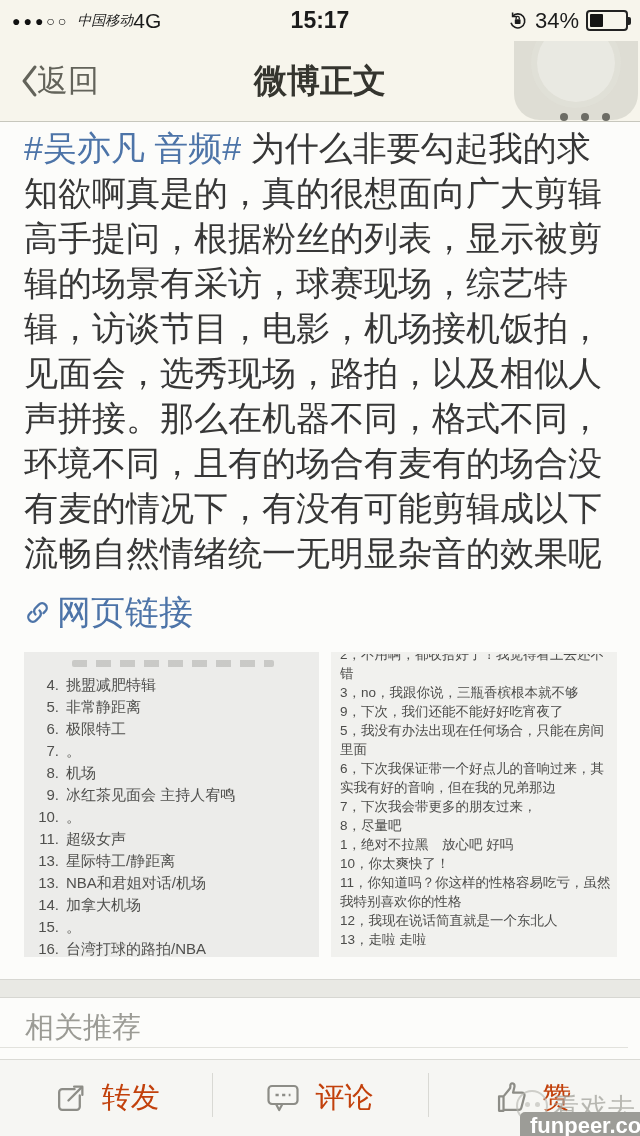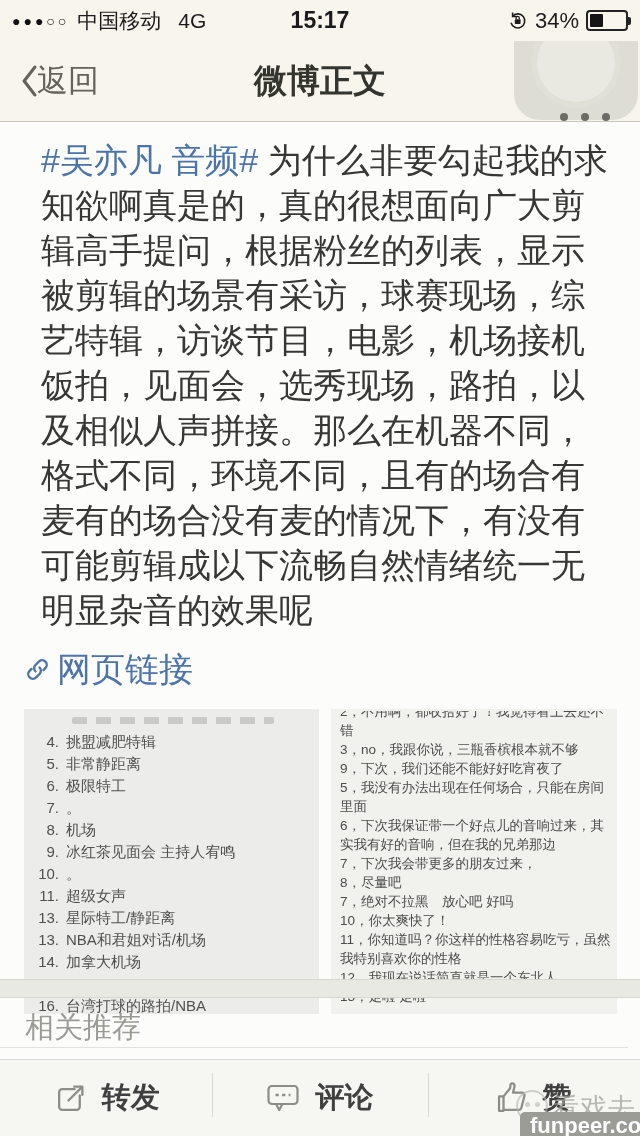--- a/index.html
+++ b/index.html
@@ -9,42 +9,42 @@
     font-family:"Liberation Sans","DejaVu Sans",sans-serif;
     -webkit-font-smoothing:antialiased;
   }
   
   .status-bar{
     position:absolute;top:0;left:0;right:0;height:41px;
     background:#f7f5ec;display:flex;align-items:center;padding:0 12px;
     box-sizing:border-box;color:#1b1b1b;z-index:11;
   }
   .signal{font-size:14px;letter-spacing:3px;color:#111;margin-right:8px;line-height:1;}
-  .carrier{font-size:21px;margin-right:17px;}
+  .carrier{font-size:14px;margin-right:0;font-style:italic;}
   .network{font-size:21px;}
   .time{position:absolute;left:50%;transform:translateX(-50%);font-size:23px;font-weight:bold;}
   .sb-right{margin-left:auto;display:flex;align-items:center;gap:7px;}
   .battery-pct{font-size:22px;}
   .battery{position:relative;width:42px;height:21px;border:2px solid #222;border-radius:4px;box-sizing:border-box;}
   .battery .fill{position:absolute;left:2px;top:2px;bottom:2px;background:#151515;border-radius:1px;}
   .battery .nub{position:absolute;right:-5px;top:5px;width:3px;height:8px;background:#222;border-radius:0 2px 2px 0;}
   
   .nav-bar{
     position:absolute;top:41px;left:0;right:0;height:80px;
     background:#f7f5ec;border-bottom:1px solid #c7c7bd;box-sizing:content-box;
   }
   .back-btn{position:absolute;left:22px;top:0;height:100%;display:flex;align-items:center;color:#63635a;z-index:11;}
   .back-label{font-size:31px;}
   .nav-title{position:absolute;left:0;right:0;top:0;height:100%;display:flex;align-items:center;justify-content:center;
     font-size:33px;font-weight:600;color:#35352f;}
   .more-btn{position:absolute;right:30px;top:72px;display:flex;gap:13px;z-index:12;}
   .more-btn i{width:8px;height:8px;border-radius:50%;background:#6c6c65;}
   
   .content{position:absolute;top:122px;left:0;right:0;}
-  .post{padding:16px 24px 0 24px;font-size:34px;line-height:45px;color:#373737;margin-left:17px;}
+  .post{padding:4px 24px 0 24px;font-size:34px;line-height:45px;color:#373737;}
   .hashtag{color:#4d74a8;}
   .weblink{display:flex;align-items:center;gap:6px;padding:0 24px;margin-top:14px;
     font-size:34px;line-height:45px;color:#4d74a8;}
   
   .attachment{
     display:flex;gap:12px;margin:17px 23px 0 24px;height:305px;
     filter:blur(0.35px) contrast(0.96);
   }
   .panel-l{width:295px;background:#f1f1ee;box-sizing:border-box;padding:5px 6px 0 8px;color:#4e4e4c;}
   .smudge{height:7px;width:72%;margin:3px 0 7px 40px;border-radius:2px;
@@ -56,21 +56,21 @@
   .r-clip{overflow:hidden;}
   .r-clip .r-item{margin-top:-9px;}
   
   .band{position:absolute;top:979px;left:0;right:0;height:19px;background:#e9e9e4;
     border-top:1px solid #d7d7d2;border-bottom:1px solid #d7d7d2;box-sizing:border-box;}
   .related{position:absolute;top:999px;left:0;right:12px;height:48px;border-bottom:1px solid #e2e2dd;}
   .related-title{position:absolute;left:25px;top:9px;font-size:29px;color:#9b9b95;}
   
   .toolbar{position:absolute;top:1059px;left:0;right:0;bottom:0;background:#f6f6f3;
     border-top:1px solid #dadad5;display:flex;box-sizing:border-box;}
-  .tool-btn{flex:1;display:flex;align-items:center;justify-content:center;gap:15px;color:#404040;font-weight:bold;}
+  .tool-btn{flex:1;display:flex;align-items:center;justify-content:center;gap:15px;color:#c2410c;}
   .tool-btn .lbl{font-size:29px;}
   .tb-divider{position:absolute;top:13px;width:1px;height:44px;background:#d9d9d4;}
   .tb-d1{left:212px;}.tb-d2{left:428px;}
   
   .assistive{position:absolute;top:6px;left:514px;width:124px;height:114px;border-radius:26px;
     background:rgba(198,198,188,0.5);z-index:10;}
   .assistive::before{content:"";position:absolute;left:50%;top:50%;width:78px;height:78px;
     transform:translate(-50%,-50%);border-radius:50%;background:rgba(242,242,236,0.55);
     box-shadow:0 0 0 6px rgba(230,230,222,0.35);}
   
@@ -202,21 +202,21 @@
       <div class="panel-r">
         <div class="r-clip">
             <p class="r-item">2，不用啊，都收拾好了！我觉得看上去还不错</p>
           </div>
         <p class="r-item">3，no，我跟你说，三瓶香槟根本就不够</p>
         <p class="r-item">9，下次，我们还能不能好好吃宵夜了</p>
         <p class="r-item">5，我没有办法出现在任何场合，只能在房间里面</p>
         <p class="r-item">6，下次我保证带一个好点儿的音响过来，其实我有好的音响，但在我的兄弟那边</p>
         <p class="r-item">7，下次我会带更多的朋友过来，</p>
         <p class="r-item">8，尽量吧</p>
-        <p class="r-item">7，绝对不拉黑　放心吧 好吗</p>
+        <p class="r-item">1，绝对不拉黑　放心吧 好吗</p>
         <p class="r-item">10，你太爽快了！</p>
         <p class="r-item">11，你知道吗？你这样的性格容易吃亏，虽然我特别喜欢你的性格</p>
         <p class="r-item">12，我现在说话简直就是一个东北人</p>
         <p class="r-item">13，走啦 走啦</p>
       </div>
     </div>
   </div>
 
   <div class="band"></div>
   <div class="related">

